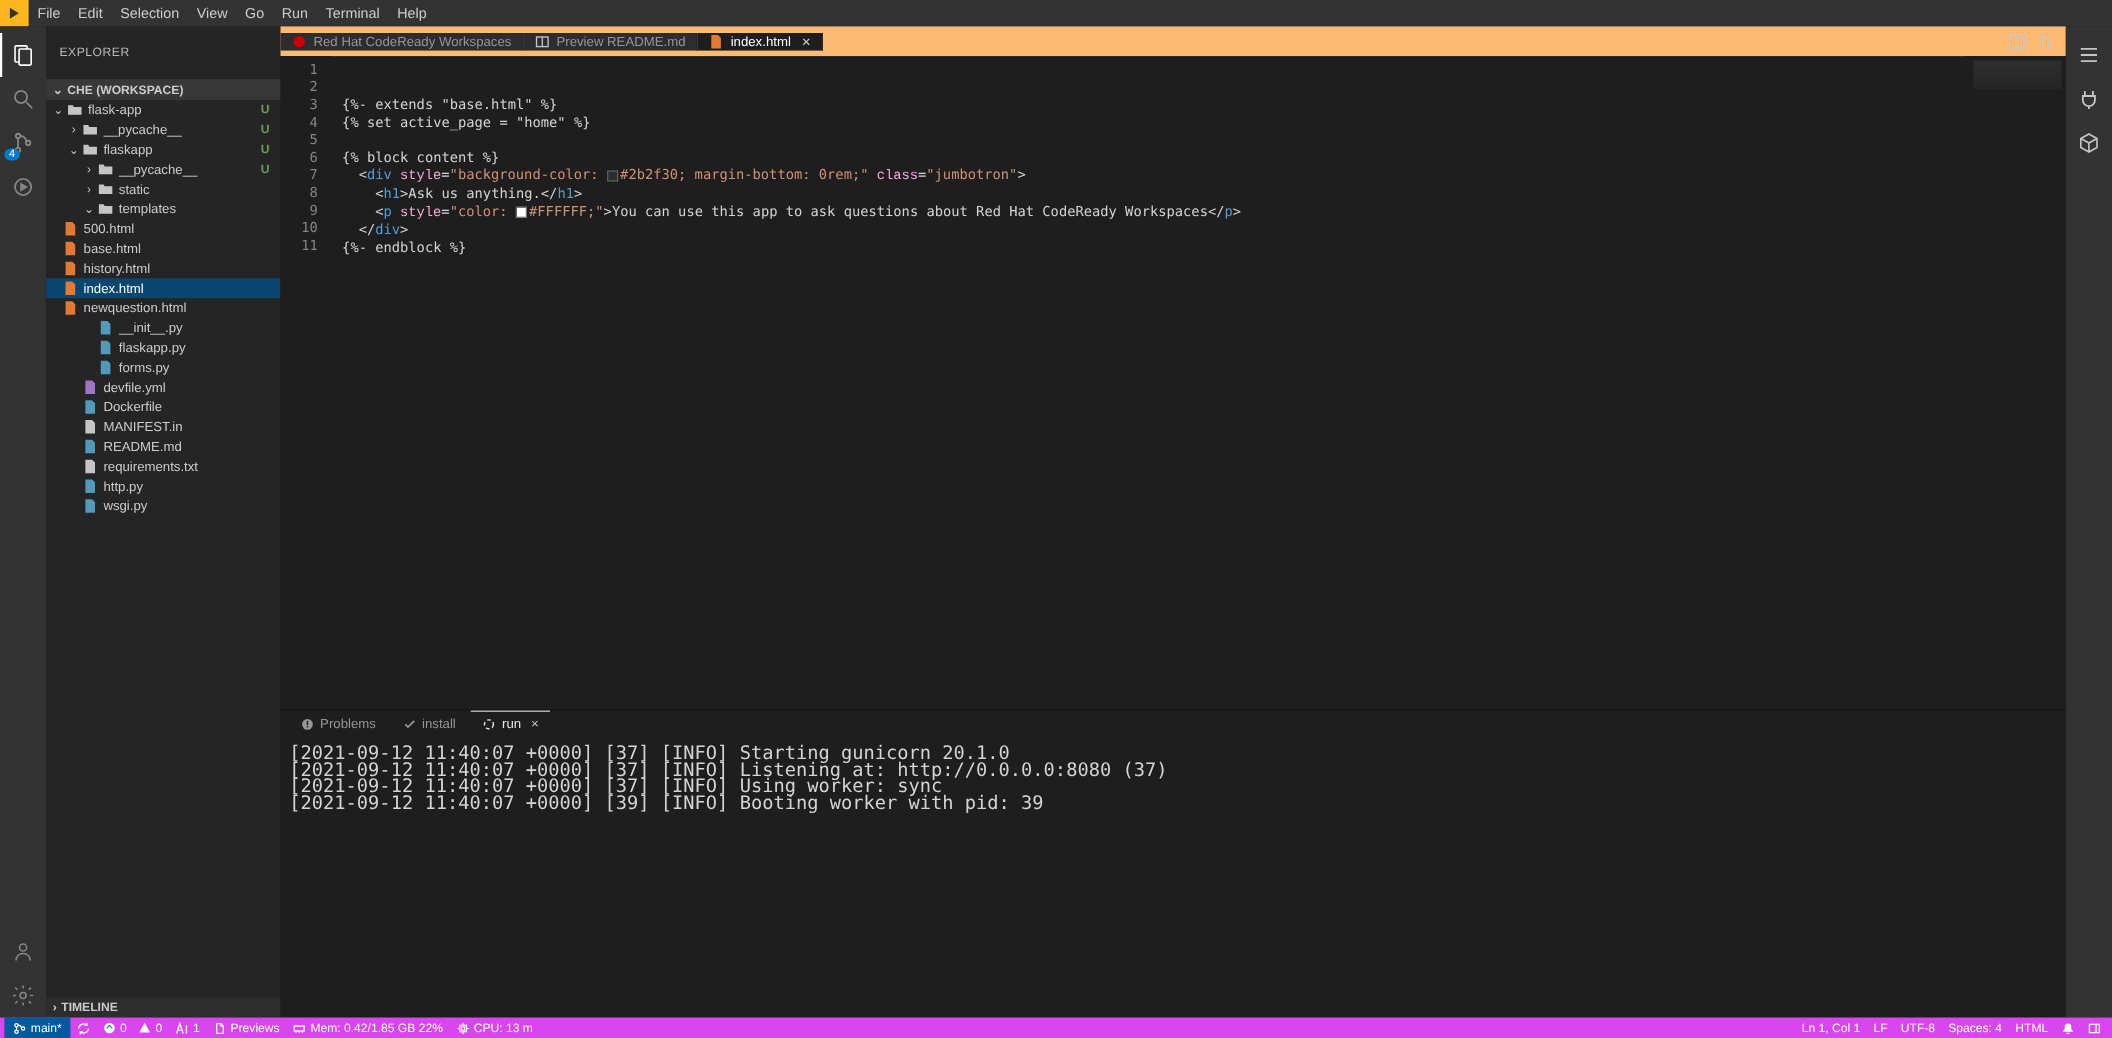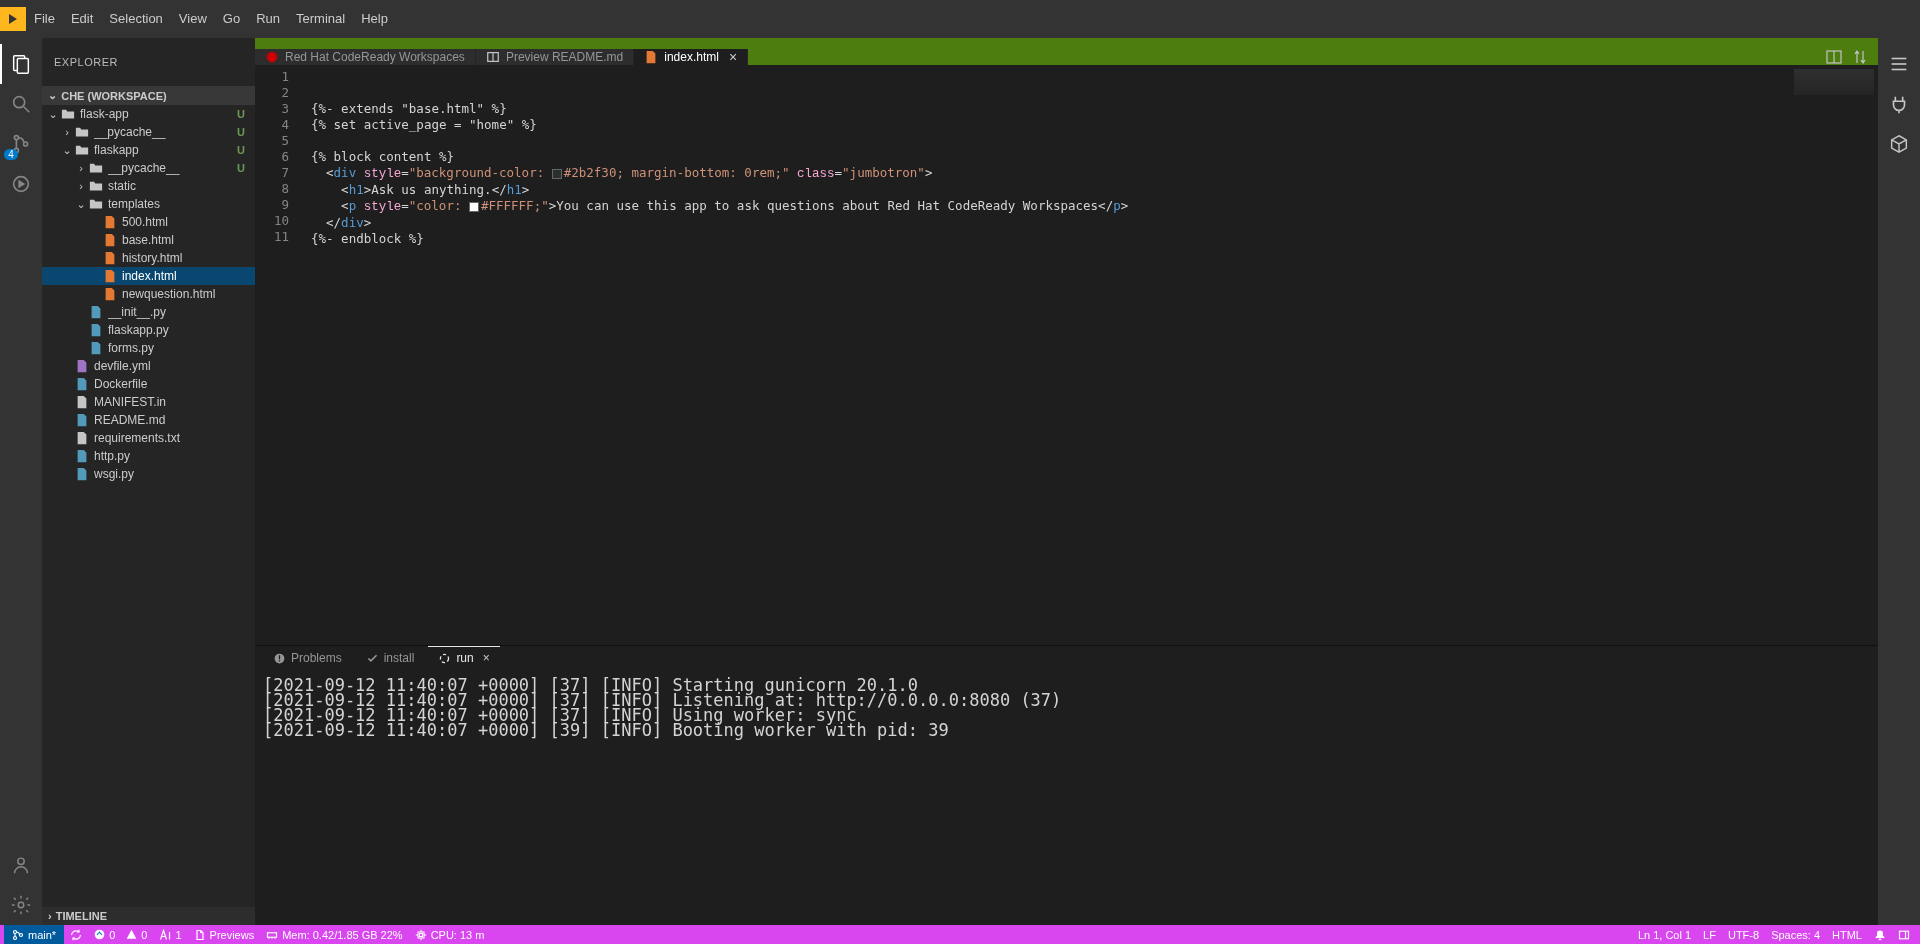--- a/index.html
+++ b/index.html
@@ -9,21 +9,21 @@
   background: #1e1e1e;
   color: #cccccc;
   width: 1920px;
   height: 944px;
   overflow: hidden;
   display: flex;
   flex-direction: column;
 }
 
 .menubar {
-  height: 38px;
+  height: 24px;
   background: #333333;
   display: flex;
   align-items: center;
   color: #cccccc;
 }
 .menubar .logo {
   width: 26px;
   height: 24px;
   background: #fdb71c;
   display: flex;
@@ -113,30 +113,30 @@
   white-space: nowrap;
 }
 .tree-row.selected { background: #094771; color: #fff; }
 .tree-row .twisty { width: 14px; text-align: center; color: #c5c5c5; font-size:11px;}
 .tree-row .ficon { width: 16px; display:inline-flex; align-items:center; justify-content:center; margin-right:4px;}
 .tree-row .label { flex: 1; overflow: hidden; text-overflow: ellipsis; }
 .tree-row .status { color: #6c9a54; font-weight:600; padding-right:4px; font-size:11px;}
 .indent-0 { padding-left: 4px; }
 .indent-1 { padding-left: 18px; }
 .indent-2 { padding-left: 32px; }
-.indent-3 { padding-left: 46px; }
+.indent-3 { }
 .timeline-header {
   background: #2d2d2d;
   padding: 3px 6px;
   display:flex; align-items:center; gap:4px;
   font-size:11px; font-weight:600;
 }
 
 .editor-col { flex: 1; display: flex; flex-direction: column; min-width:0; }
-.tablayer { display:flex; align-items:flex-end; background:#4d7c0f; height:27px; }
+.tablayer { display:flex; align-items:center; background:#fdba74; height:27px; }
 .tabs { display: flex; flex:1; }
 .tab {
   display: flex; align-items: center;
   padding: 0 10px; gap:6px;
   background: #2d2d2d;
   color: #969696;
   border-right:1px solid #252526;
   cursor:pointer;
   font-size:12px;
 }

